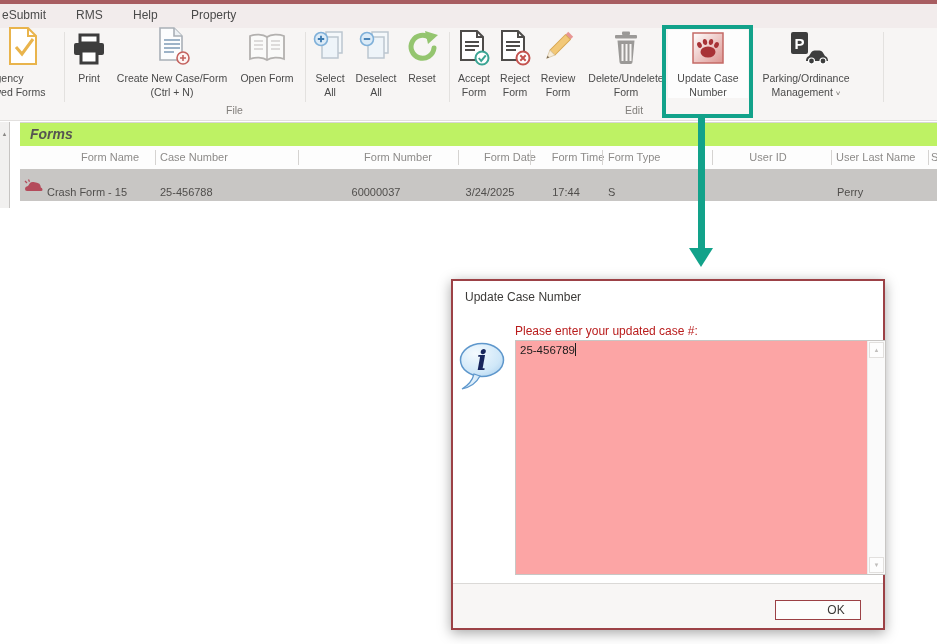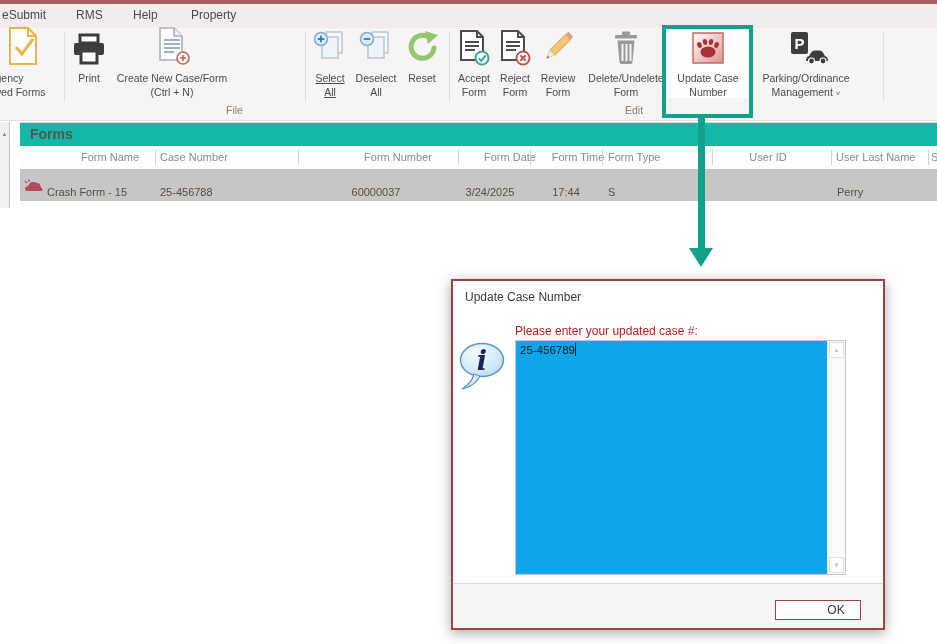--- a/index.html
+++ b/index.html
@@ -15,51 +15,51 @@
   .rsep{position:absolute;top:4px;width:1px;height:70px;background:#e3e1df;}
   .group-label{position:absolute;top:76px;font-size:10.5px;color:#827f7c;text-align:left;width:60px;}
   .rbtn{position:absolute;top:2px;text-align:center;cursor:default;}
   .rbtn .ric{height:40px;display:flex;align-items:flex-end;justify-content:center;}
   .rbtn .rlb{margin-top:2px;font-size:10.5px;line-height:12px;color:#4a4a4a;white-space:nowrap;}
   .b-agency{left:-50px;width:112px;}
   .b-agency .ric{justify-content:flex-start;padding-left:56px;}
   .b-print{left:64px;width:50px;}
   .b-create{left:112px;width:120px;}
   .b-open{left:232px;width:70px;}
-  .b-select{left:308px;width:44px;text-decoration:underline;}
+  .b-select{left:308px;width:44px;}
   .b-deselect{left:352px;width:48px;}
   .b-reset{left:398px;width:48px;}
   .b-accept{left:452px;width:44px;}
   .b-reject{left:494px;width:42px;}
   .b-review{left:536px;width:44px;}
   .b-delete{left:582px;width:88px;}
   .b-update{left:668px;width:80px;background:#fdfdfd;}
   .b-parking{left:752px;width:108px;}
   .chev{font-size:8px;color:#6d6a67;}
   
   .left-strip{position:absolute;left:0;top:122px;width:9px;height:86px;background:#f1f0ef;border-right:1px solid #c6c4c2;text-align:center;}
   .left-strip span{font-size:6px;color:#8a8886;line-height:10px;}
-  .forms-title{position:absolute;left:20px;top:122px;width:917px;height:23px;background:#14b8a6;border-top:1px solid #d8d6d4;border-bottom:1px solid #e0dedc;}
+  .forms-title{position:absolute;left:20px;top:122px;width:917px;height:23px;background:#bef264;border-top:1px solid #d8d6d4;border-bottom:1px solid #e0dedc;font-style:italic;}
   .forms-title .t{position:absolute;left:10px;top:3px;font-size:14px;font-weight:bold;color:#565452;}
   .thead{position:absolute;left:20px;top:146px;width:917px;height:23px;background:#fdfdfd;}
   .th{position:absolute;top:5px;font-size:11px;color:#8d8b89;white-space:nowrap;}
   .ctr{text-align:center;}
   .hsep{position:absolute;top:4px;width:1px;height:15px;background:#d5d3d1;}
   .trow{position:absolute;left:20px;top:169px;width:917px;height:32px;background:#c8c6c4;}
   .td{position:absolute;top:7px;line-height:32px;font-size:11px;color:#504e4c;white-space:nowrap;}
   .row-icon{position:absolute;left:4px;top:10px;}
   
   .ann-rect{position:absolute;left:662px;top:25px;width:91px;height:93px;border:4px solid #12a28a;box-sizing:border-box;z-index:60;}
   .ann-stem{position:absolute;left:698px;top:118px;width:7px;height:130px;background:#12a28a;z-index:60;}
   .ann-head{position:absolute;left:689px;top:248px;width:0;height:0;border-left:12px solid transparent;border-right:12px solid transparent;border-top:19px solid #12a28a;z-index:60;}
   
   .dialog{position:absolute;left:451px;top:279px;width:434px;height:351px;background:#fff;border:2px solid #9c4146;box-sizing:border-box;box-shadow:0 3px 12px rgba(0,0,0,.35);z-index:40;}
   .dlg-title{position:absolute;left:12px;top:9px;font-size:12px;color:#3c3a38;}
   .dlg-prompt{position:absolute;left:62px;top:43px;font-size:12px;color:#b91c1c;}
-  .dlg-input{position:absolute;left:62px;top:59px;width:331px;height:235px;border:1px solid #c8c6c4;background:#0ea5e9;box-sizing:border-box;}
+  .dlg-input{position:absolute;left:62px;top:59px;width:371px;height:235px;border:1px solid #c8c6c4;background:#fca5a5;box-sizing:border-box;}
   .dlg-text{position:absolute;left:4px;top:2px;font-size:11.5px;color:#1c1c1c;}
   .caret{display:inline-block;width:1px;height:13px;background:#1c1c1c;vertical-align:-2px;}
   .sbar{position:absolute;right:0;top:0;width:17px;height:100%;background:#fafafa;border-left:1px solid #ebebeb;}
   .sbtn{position:absolute;left:1px;width:15px;height:16px;background:#fdfdfd;border:1px solid #e2e0de;box-sizing:border-box;text-align:center;font-size:6px;color:#c0bebc;line-height:14px;}
   .sbtn.up{top:1px;} .sbtn.dn{bottom:1px;}
   .dlg-info{position:absolute;left:5px;top:60px;}
   .dlg-footline{position:absolute;left:0;top:302px;width:100%;height:1px;background:#dbd9d7;}
   .dlg-footer{position:absolute;left:0;top:303px;width:100%;height:44px;background:#f8f6f5;}
   .ok-btn{position:absolute;left:322px;top:16px;width:86px;height:20px;background:#fdfdfd;border:1px solid #9c4146;box-sizing:border-box;font-size:12px;color:#3c3a38;text-align:center;line-height:18px;cursor:default;padding-left:36px;}
 </style>
@@ -118,20 +118,31 @@
           <path d="M22 2 v8 h8" fill="#edf1f5" stroke="#a9b0b7" stroke-width="1.6"></path>
           <path d="M12 14 h16 M12 18 h16 M12 22 h16 M12 26 h10" stroke="#9db3c8" stroke-width="2"></path>
           <circle cx="31" cy="32" r="6" fill="#fdf4f3" stroke="#c4635f" stroke-width="1.6"></circle>
           <path d="M31 29 v6 M28 32 h6" stroke="#c4635f" stroke-width="1.6"></path>
         </svg></span>
         </div>
       <div class="rlb">Create New Case/Form</div>
       <div class="rlb">(Ctrl + N)</div>
     </div>
 
+    <div class="rbtn b-open">
+      <div class="ric">
+          <span>
+        <svg width="40" height="35" viewBox="0 0 40 35">
+          <path d="M20 6 C16 3 8 3 3 5 V28 C8 26 16 26 20 29 C24 26 32 26 37 28 V5 C32 3 24 3 20 6 Z" fill="#fafaf9" stroke="#b3b1af" stroke-width="1.8"></path>
+          <path d="M20 6 V29" stroke="#b3b1af" stroke-width="1.5"></path>
+          <path d="M7 10 h9 M7 14 h9 M7 18 h9 M24 10 h9 M24 14 h9 M24 18 h9" stroke="#d3d1cf" stroke-width="1.4"></path>
+        </svg></span>
+        </div>
+      <div class="rlb">Open Form</div>
+    </div>
 
     <div class="rbtn b-select">
       <div class="ric">
           <span>
         <svg width="36" height="36" viewBox="0 0 36 36">
           <rect x="14" y="2" width="16" height="21" fill="#f4f8fb" stroke="#bcc6cf" stroke-width="1.5"></rect>
           <rect x="10" y="7" width="16" height="21" fill="#eef4f9" stroke="#bcc6cf" stroke-width="1.5"></rect>
           <circle cx="9" cy="9" r="6.5" fill="#dcebf7" stroke="#7fb0d9" stroke-width="1.6"></circle>
           <path d="M9 5.8 v6.4 M5.8 9 h6.4" stroke="#3c7ab0" stroke-width="1.8"></path>
         </svg></span>

